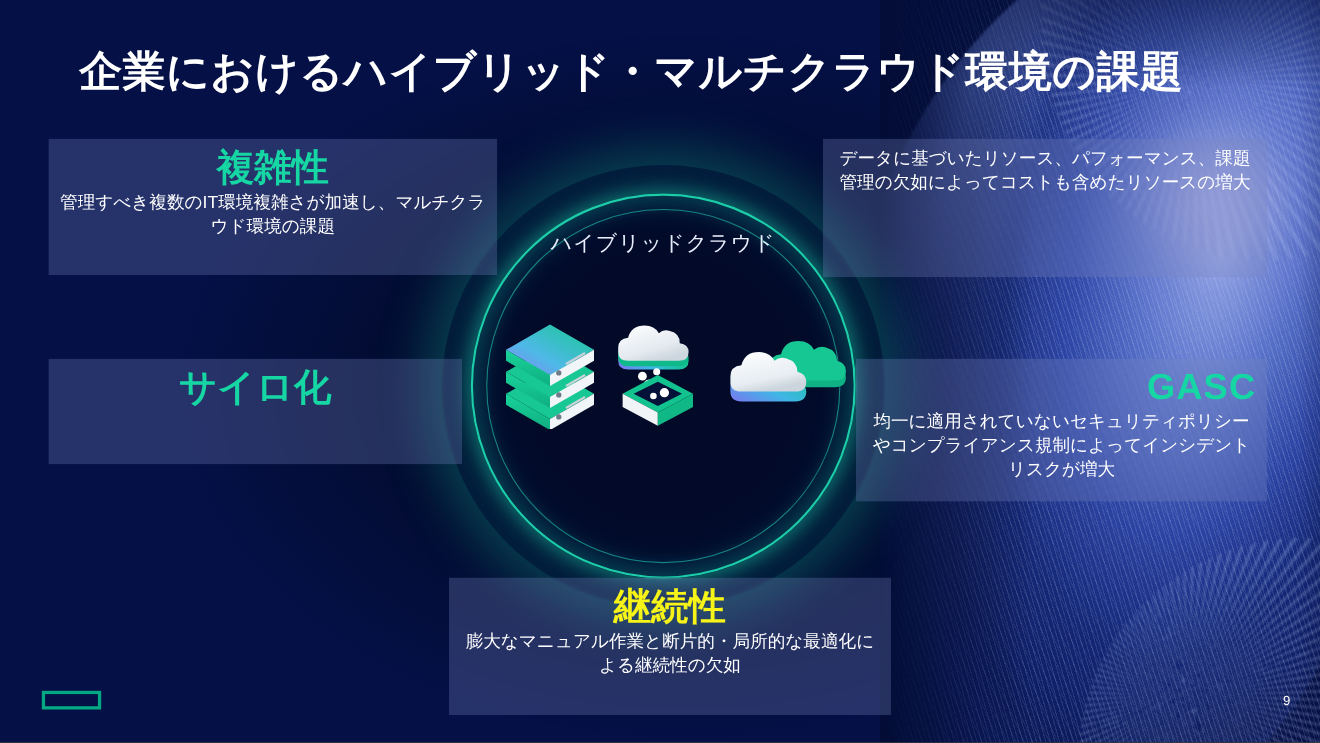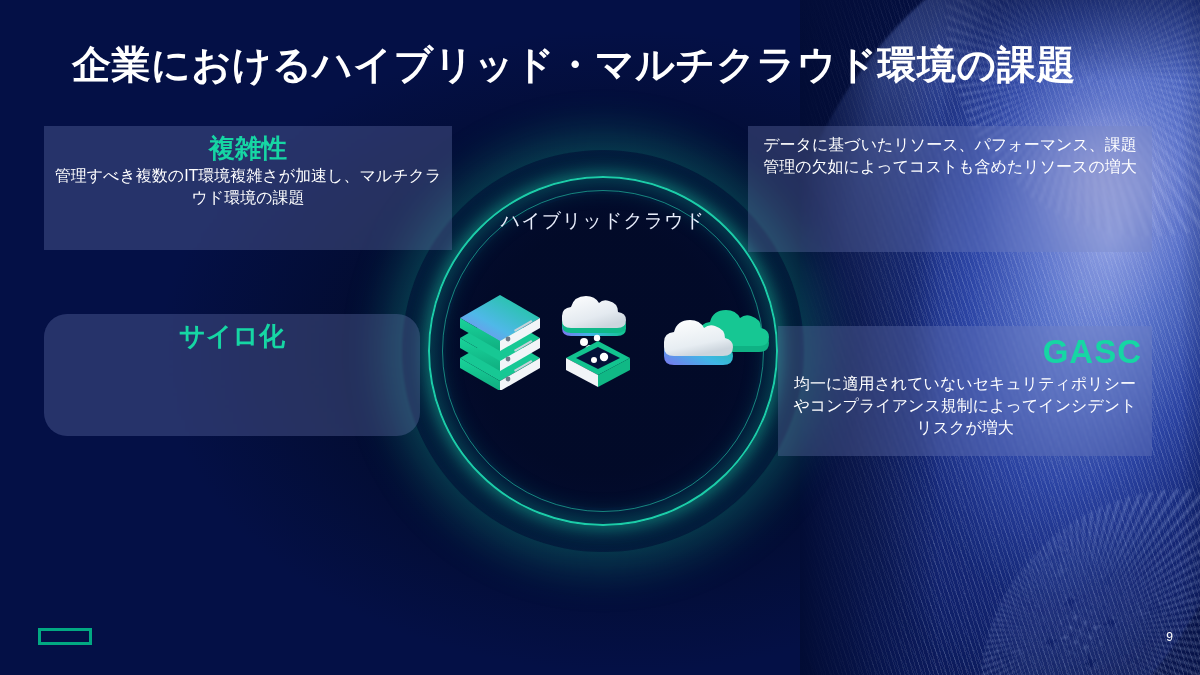--- a/index.html
+++ b/index.html
@@ -149,31 +149,31 @@
   
   .card{
     position:absolute;
     background:rgba(120,134,192,0.30);
     backdrop-filter:blur(1px);
     padding:8px 10px 12px 10px;
     text-align:center;
   }
   .card-title{
     font-weight:700;color:#16d6a4;line-height:1.12;
-    font-size:26px;margin:0 0 2px 0;
+    font-size:34px;margin:0 0 2px 0;
   }
   .card-title.yellow{color:#f5f318;}
   .card-title.gasc{font-size:33px;letter-spacing:1px;text-align:right;}
   .card-body{
     color:#ffffff;font-size:16px;line-height:1.38;margin:0;
   }
 
   #card-complexity{left:44px;top:126px;width:408px;height:124px;}
   #card-visibility{left:748px;top:126px;width:404px;height:126px;}
-  #card-silo{left:44px;top:314px;width:376px;height:122px;border-radius:23px;}
+  #card-silo{left:44px;top:326px;width:376px;height:96px;}
   #card-gasc{left:778px;top:326px;width:374px;height:130px;}
   #card-continuity{left:408px;top:525px;width:402px;height:125px;}
 
   
   .logo{
     position:absolute;left:38px;top:628px;width:54px;height:17px;
     border:3px solid #02a982;background:transparent;
   }
   .page-no{
     position:absolute;right:27px;top:630px;
@@ -317,17 +317,21 @@
 
   <div class="card" id="card-silo">
     <p class="card-title">サイロ化</p>
   </div>
 
   <div class="card" id="card-gasc">
     <p class="card-title gasc">GASC</p>
     <p class="card-body">均一に適用されていないセキュリティポリシーやコンプライアンス規制によってインシデントリスクが増大</p>
   </div>
 
+  <div class="card" id="card-continuity">
+    <p class="card-title yellow">継続性</p>
+    <p class="card-body">膨大なマニュアル作業と断片的・局所的な最適化による継続性の欠如</p>
+  </div>
 
   <div class="logo"></div>
   <div class="page-no">9</div>
 
 </div>
 
 </body></html>

